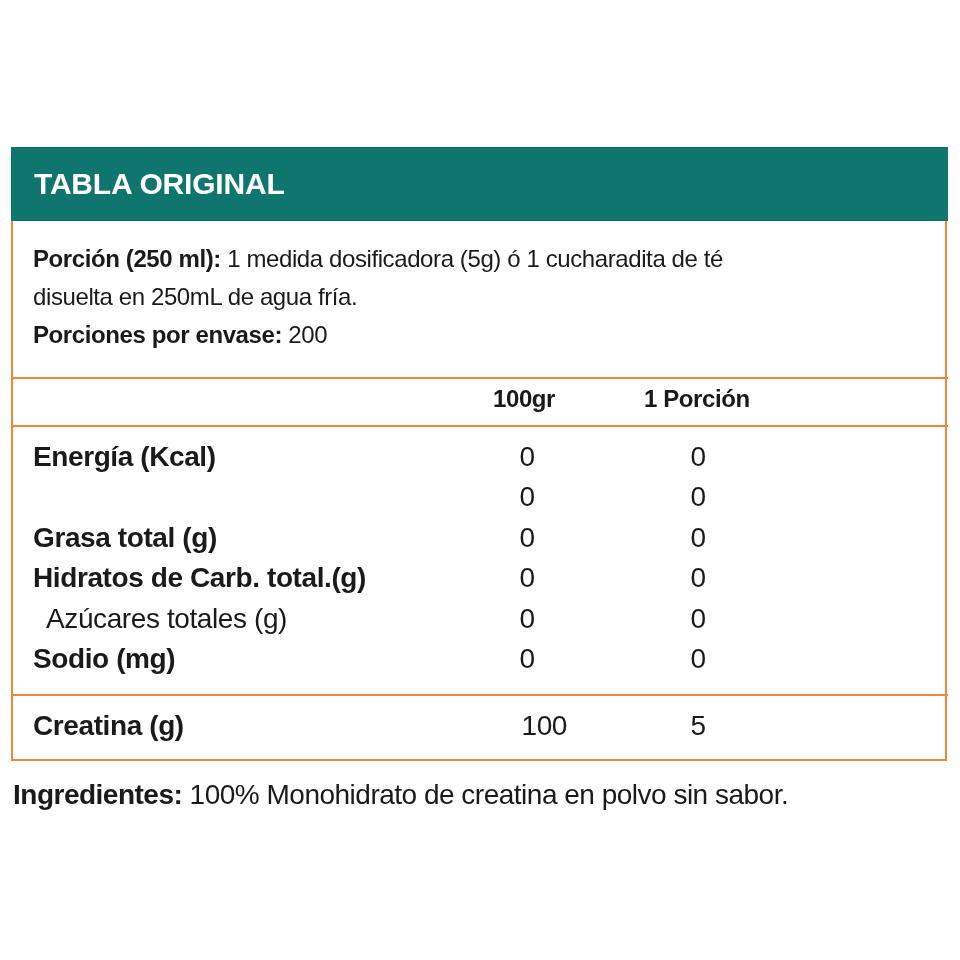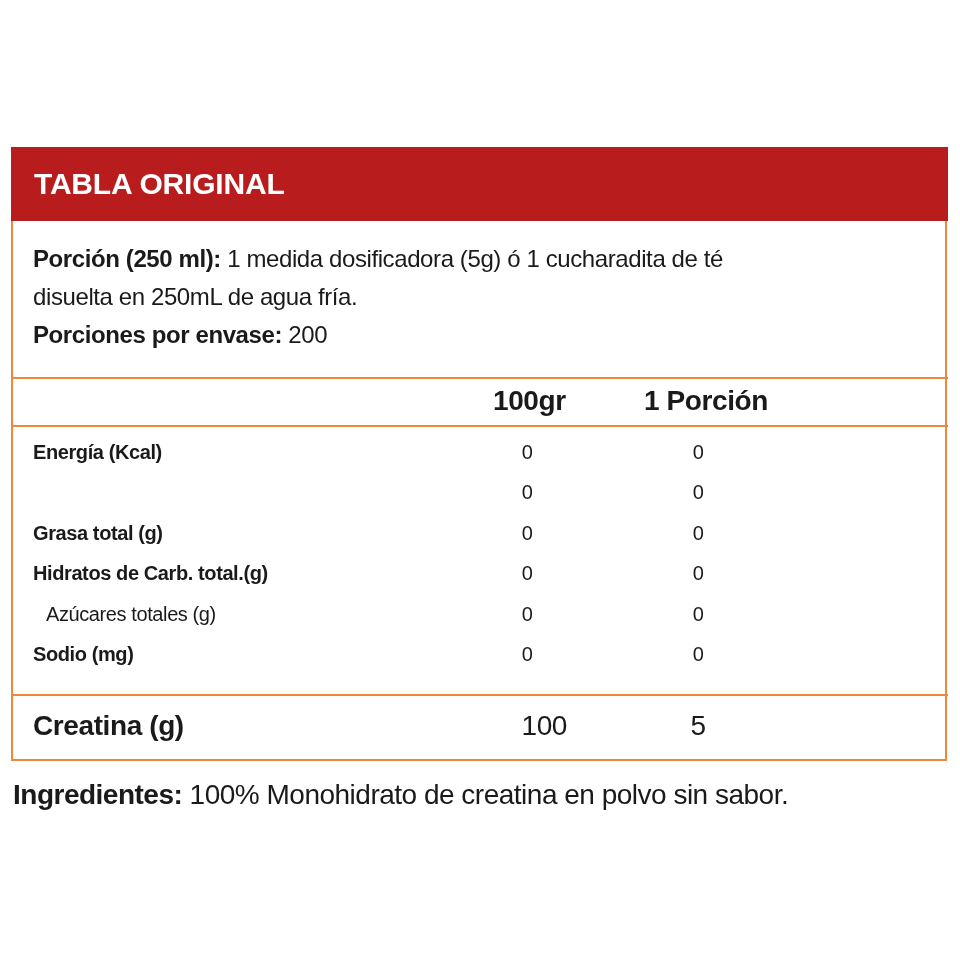--- a/index.html
+++ b/index.html
@@ -24,21 +24,21 @@
       border: 2px solid #F0873A;
       border-top: none;
       box-sizing: border-box;
     }
     .header-bar {
       position: absolute;
       left: 11px;
       top: 147px;
       width: 937px;
       height: 74px;
-      background: #b91c1c;
+      background: #0f766e;
     }
     .header-title {
       position: absolute;
       left: 23px;
       top: 20px;
       font-size: 30px;
       font-weight: bold;
       color: #ffffff;
       letter-spacing: -0.2px;
       white-space: nowrap;
@@ -57,35 +57,35 @@
     .hline {
       position: absolute;
       left: 11px;
       width: 937px;
       height: 2px;
       background: #F0873A;
     }
     .col-head {
       position: absolute;
       top: 385px;
-      font-size: 28px;
+      font-size: 24px;
       font-weight: bold;
       white-space: nowrap;
       letter-spacing: -0.4px;
     }
     .rows {
       position: absolute;
       left: 0;
       top: 441px;
       width: 960px;
     }
     .row {
       position: relative;
       height: 40.4px;
-      font-size: 20px;
+      font-size: 28px;
       letter-spacing: -0.4px;
     }
     .row .label {
       position: absolute;
       left: 33px;
       top: 0;
       white-space: nowrap;
       font-weight: bold;
     }
     .row.sub .label {

